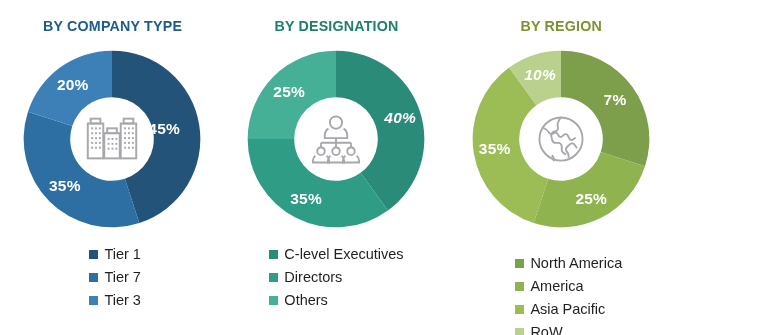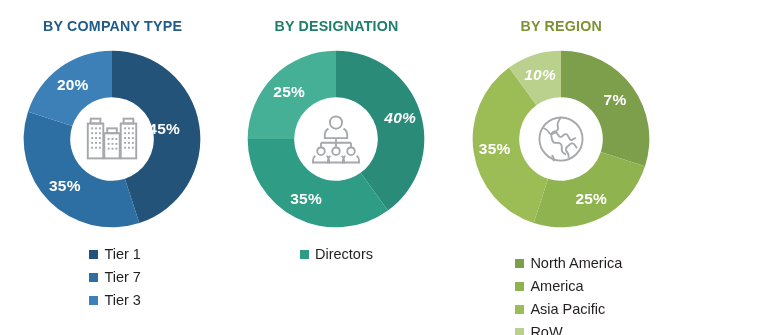--- a/index.html
+++ b/index.html
@@ -211,22 +211,30 @@
       </div>
       <div>
           <div class="slice-label" style="left: 158.697px; top: 74.3036px; font-style: italic;">40%</div>
           <div class="slice-label" style="left: 64.594px; top: 154.675px;">35%</div>
           <div class="slice-label" style="left: 47.6415px; top: 47.6415px;">25%</div>
         </div>
     </div>
 
     <div class="legend lg-design">
         <div class="legend-row">
+          <span class="legend-swatch" style="background: rgb(42, 140, 120);"></span>
+          <span class="legend-label">C-level Executives</span>
+        </div>
+        <div class="legend-row">
           <span class="legend-swatch" style="background: rgb(47, 156, 133);"></span>
           <span class="legend-label">Directors</span>
+        </div>
+        <div class="legend-row">
+          <span class="legend-swatch" style="background: rgb(69, 176, 150);"></span>
+          <span class="legend-label">Others</span>
         </div>
       </div>
   </div>
 
   <div class="panel">
     <div class="panel-title" style="color: rgb(125, 147, 51);">BY REGION</div>
 
     <div class="donut-wrap">
       <svg class="donut-svg" viewBox="0 0 200 200">
         <g>

